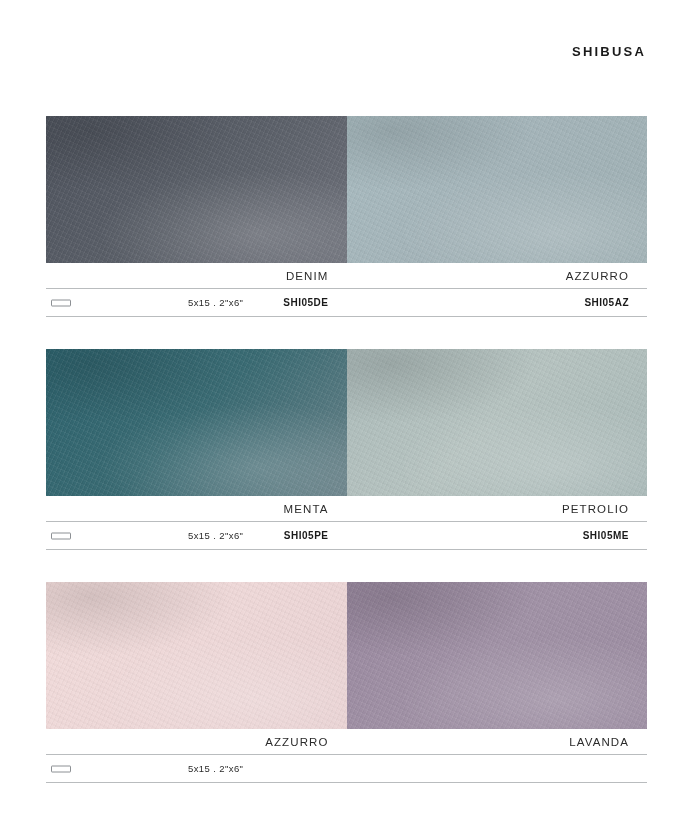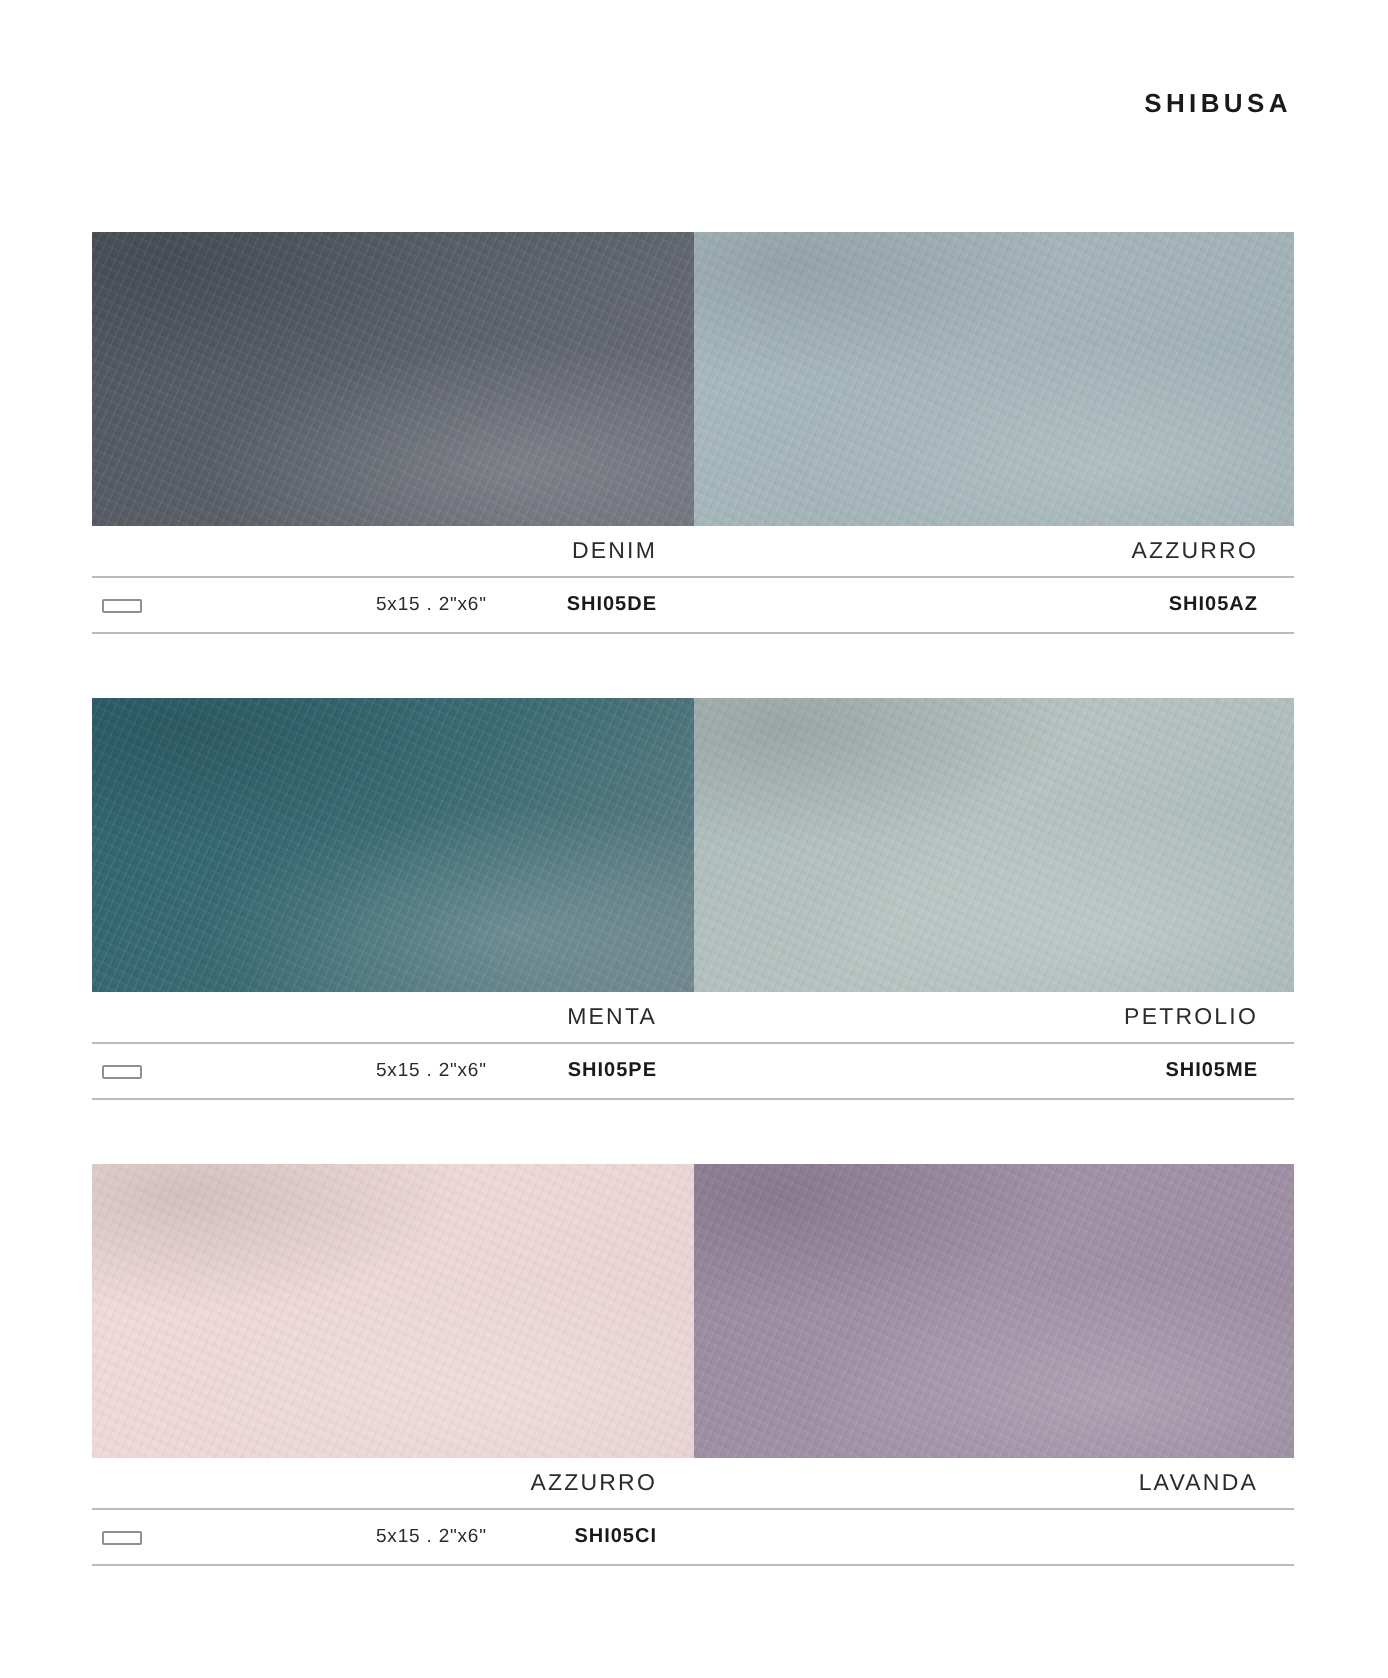--- a/index.html
+++ b/index.html
@@ -207,21 +207,20 @@
       <div class="sheen" style="background: radial-gradient(85% 70% at 70% 80%, rgba(255, 255, 255, 0.16) 0%, rgba(255, 255, 255, 0) 62%), radial-gradient(70% 60% at 15% 10%, rgba(0, 0, 0, 0.12) 0%, rgba(0, 0, 0, 0) 68%);"></div>
     </div>
   </div>
   <div class="name-row">
     <div class="name-cell left">AZZURRO</div>
     <div class="name-cell">LAVANDA</div>
   </div>
   <div class="code-row">
     <span class="fmt-icon"></span>
     <span class="size-text">5x15 . 2"x6"</span>
-    <div class="code-cell">SHI05CI</div>
   </div>
 </div>
 
 <div class="page-footer">
   
   
   
 </div>
 
 </body></html>

